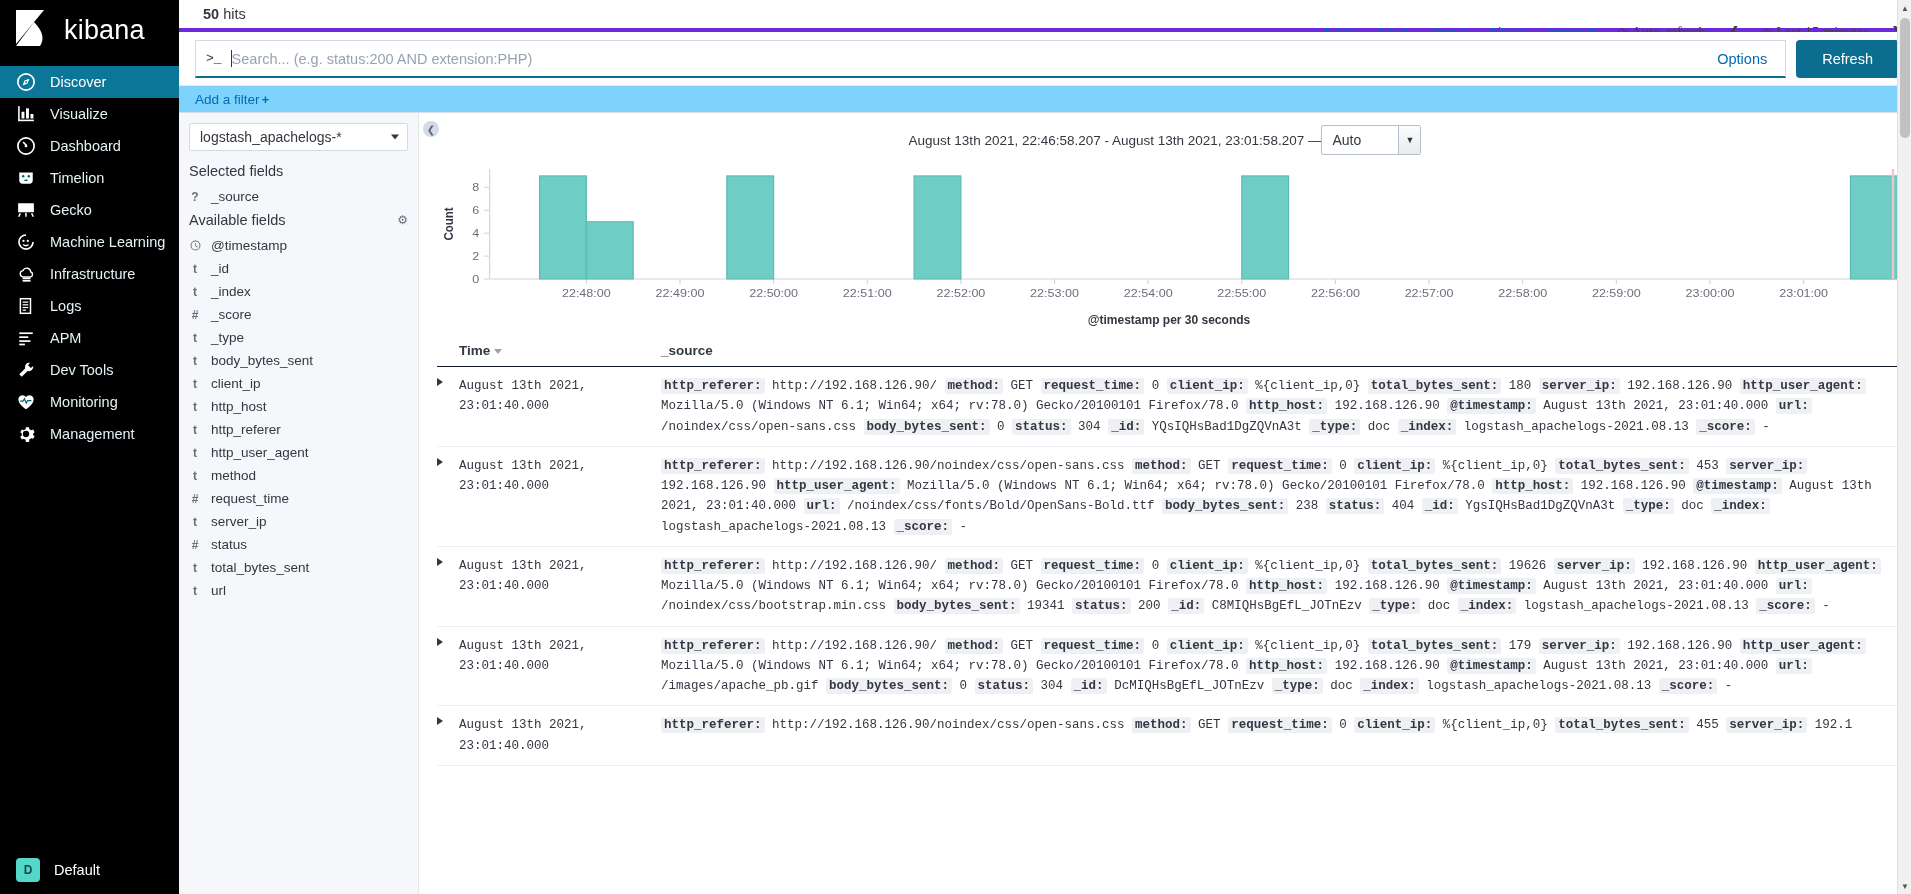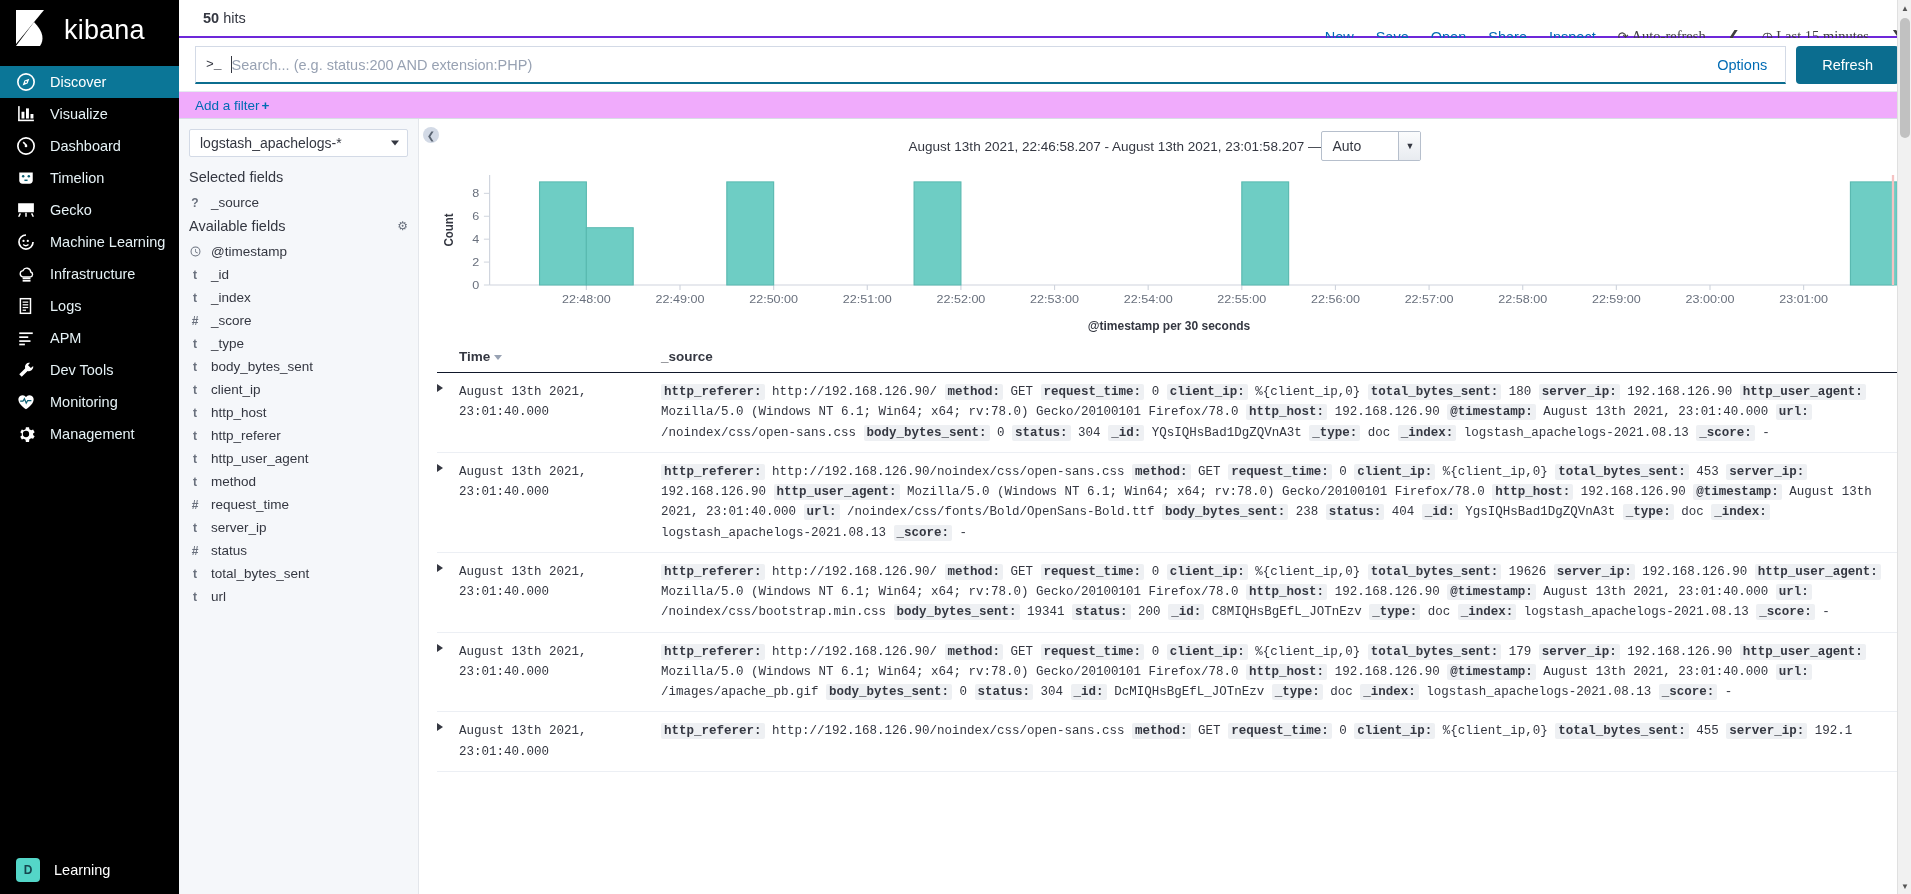--- a/index.html
+++ b/index.html
@@ -49,23 +49,23 @@
     font-size: 12px; font-weight: 700;
     display: flex; align-items: center; justify-content: center;
   }
 
   
   #main { flex: 1; height: 894px; display: flex; flex-direction: column;
           min-width: 0; position: relative; }
 
   
   #topbar {
-    height: 38px; display: flex; align-items: center;
+    height: 32px; display: flex; align-items: center;
     padding: 0 8px 0 24px; font-size: 14.5px; color: #343741;
-    border-bottom: 2px solid #6d28d9; background: #fff;
+    border-bottom: 4px solid #6d28d9; background: #fff;
   }
   #hits { font-size: 14.5px; color: #343741; }
   #hits b { font-weight: 700; }
   #top-actions {
     margin-left: auto; display: flex; align-items: center; gap: 22px;
     color: #006bb4; font-size: 14.5px;
   }
   #top-actions .act { cursor: pointer; margin-top: 37px; }
   #top-actions .plain { color: #404040; font-family: Liberation Serif, serif; }
   .tb-ico { font-size: 13px; margin-right: 3px; }
@@ -94,21 +94,21 @@
     cursor: pointer; white-space: nowrap;
   }
   #btn-refresh {
     background: #0b6d8f; color: #fff; border: 0; border-radius: 4px;
     height: 38px; padding: 0 26px; font-size: 14.5px; cursor: pointer;
     font-family: "Liberation Sans", sans-serif;
   }
 
   
   #filterbar {
-    height: 28px; background: #f0abfc; border-top: 1px solid #e6eaf0;
+    height: 28px; background: #7dd3fc; border-top: 1px solid #e6eaf0;
     border-bottom: 1px solid #d8dde6;
     display: flex; align-items: center; padding-left: 16px;
   }
   #add-filter { color: #006bb4; font-size: 13.5px; cursor: pointer; }
   #add-filter .plus { font-weight: 700; margin-left: 2px; }
 
   
   #content { flex: 1; display: flex; min-height: 0; background: #fff; }
 
   
@@ -366,21 +366,21 @@
           <svg viewBox="0 0 16 16">
             <path d="M8 5.2A2.8 2.8 0 108 10.8 2.8 2.8 0 008 5.2zm6.3 3.6l1.4 1.1-1.4 2.4-1.7-.6a5.9 5.9 0 01-1.6.9L10.7 15H7.9l-.3-1.8a5.9 5.9 0 01-1.6-.9l-1.7.6L2.9 10.5l1.4-1.1a6 6 0 010-1.8L2.9 6.5l1.4-2.4 1.7.6a5.9 5.9 0 011.6-.9L7.9 2h2.8l.3 1.8c.57.22 1.1.52 1.6.9l1.7-.6 1.4 2.4-1.4 1.1c.06.6.06 1.2 0 1.8z"></path>
           </svg>
         </span>
       <span>Management</span>
     </div>
   </div>
 
   <div id="space-badge">
     <span class="sq">D</span>
-    <span>Learning</span>
+    <span>Default</span>
   </div>
 </div>
 
 <div id="main">
 
   <div id="topbar">
     <div id="hits">
       <b>50</b>
       <span>hits</span>
     </div>

